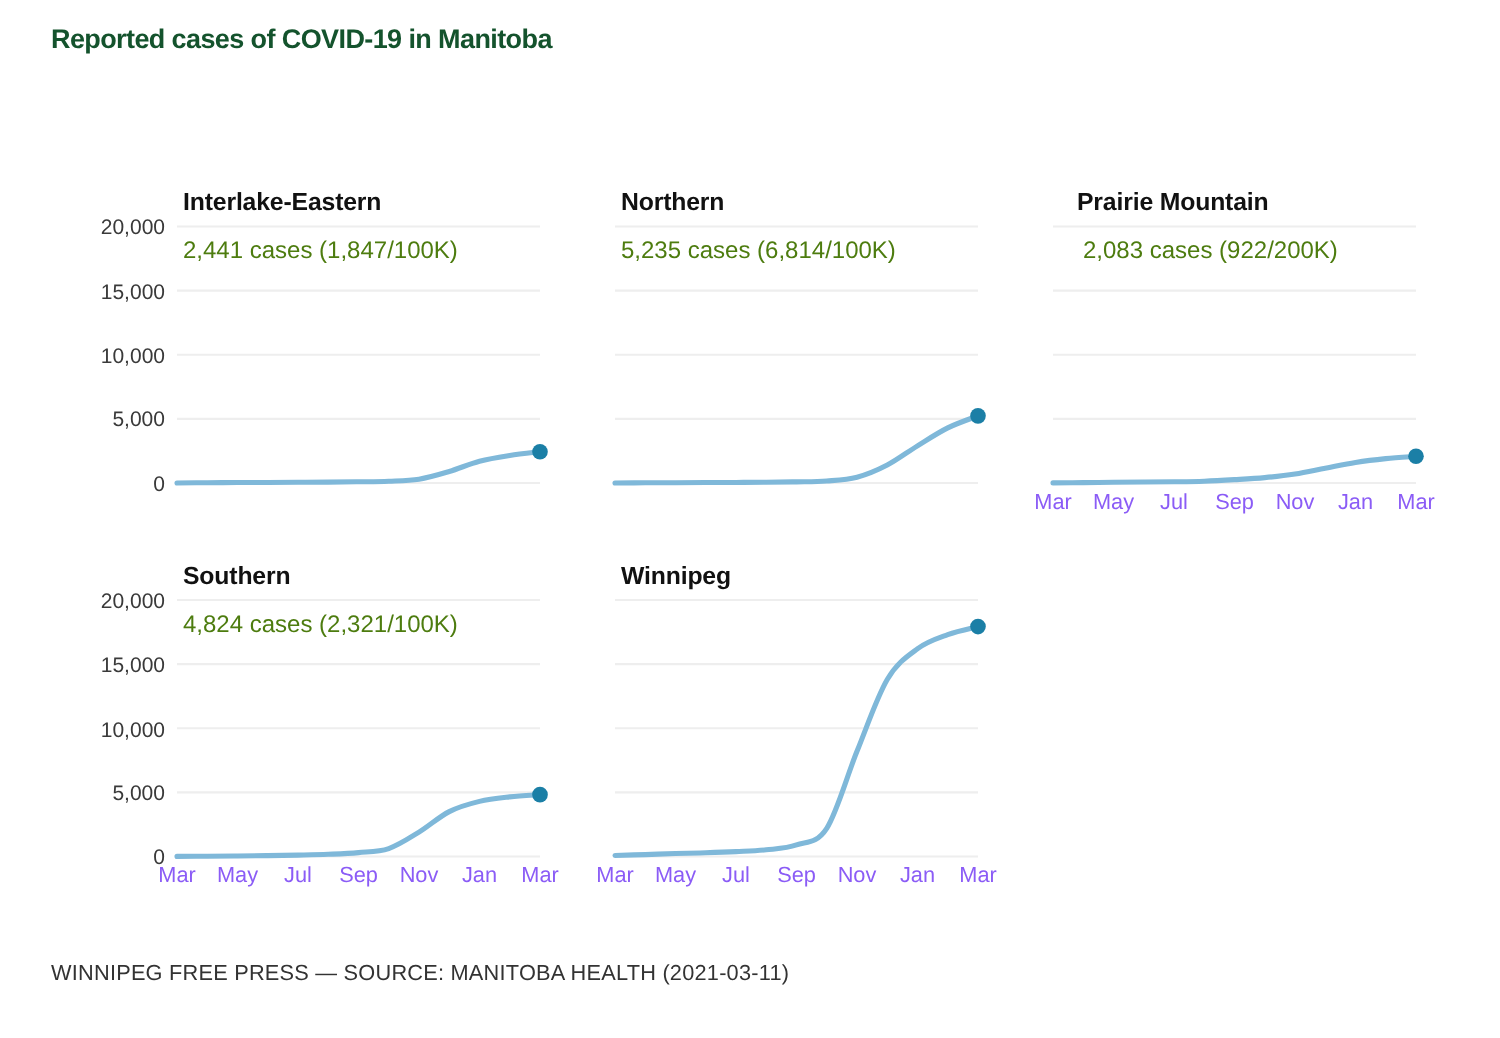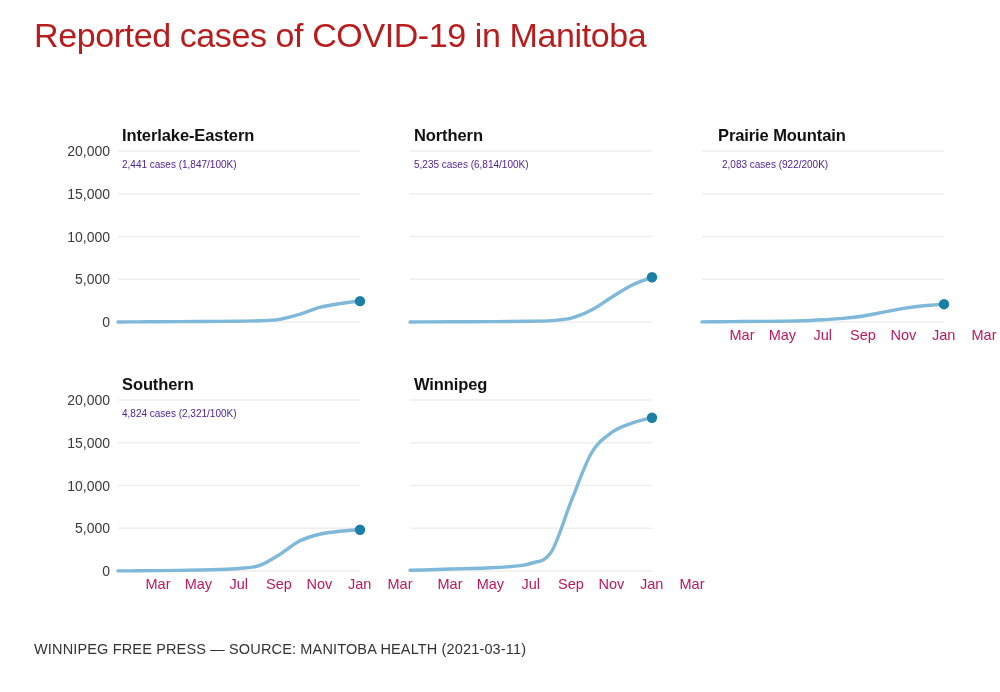--- a/index.html
+++ b/index.html
@@ -11,66 +11,65 @@
     font-family: "Liberation Sans", sans-serif;
     color: #1a1a1a;
     overflow: hidden;
     position: relative;
   }
 
   #chart-title {
     position: absolute;
     left: 34px;
     top: 16px;
-    font-size: 34px;
-    font-weight: normal;
+    font-size: 18px;
+    font-weight: bold;
     letter-spacing: -0.4px;
-    color: #b91c1c;
+    color: #14532d;
     white-space: nowrap;
   }
 
   #panels { position: absolute; left: 0; top: 0; width: 1000px; height: 692px; }
 
   .panel { position: absolute; }
 
   .panel-title {
     position: absolute;
     font-size: 16.5px;
     font-weight: bold;
     color: #111111;
     white-space: nowrap;
     letter-spacing: -0.1px;
   }
   .panel-subtitle {
     position: absolute;
-    font-size: 10px;
+    font-size: 16px;
     font-weight: normal;
-    color: #4c1d95;
+    color: #4d7c0f;
     white-space: nowrap;
   }
 
   .plot { position: absolute; }
   .plot svg { display: block; overflow: visible; }
 
   .ytick {
     position: absolute;
     font-size: 14px;
     color: #3a3a3a;
     text-align: right;
     white-space: nowrap;
     transform: translateY(-50%);
   }
 
   .xtick {
     position: absolute;
     font-size: 14.5px;
-    color: #be185d;
+    color: #8b5cf6;
     white-space: nowrap;
     transform: translateX(-50%);
-    margin-left: 40px;
   }
 
   #source-note {
     position: absolute;
     left: 34px;
     top: 641px;
     font-size: 14.5px;
     color: #333333;
     letter-spacing: 0.15px;
     white-space: nowrap;

